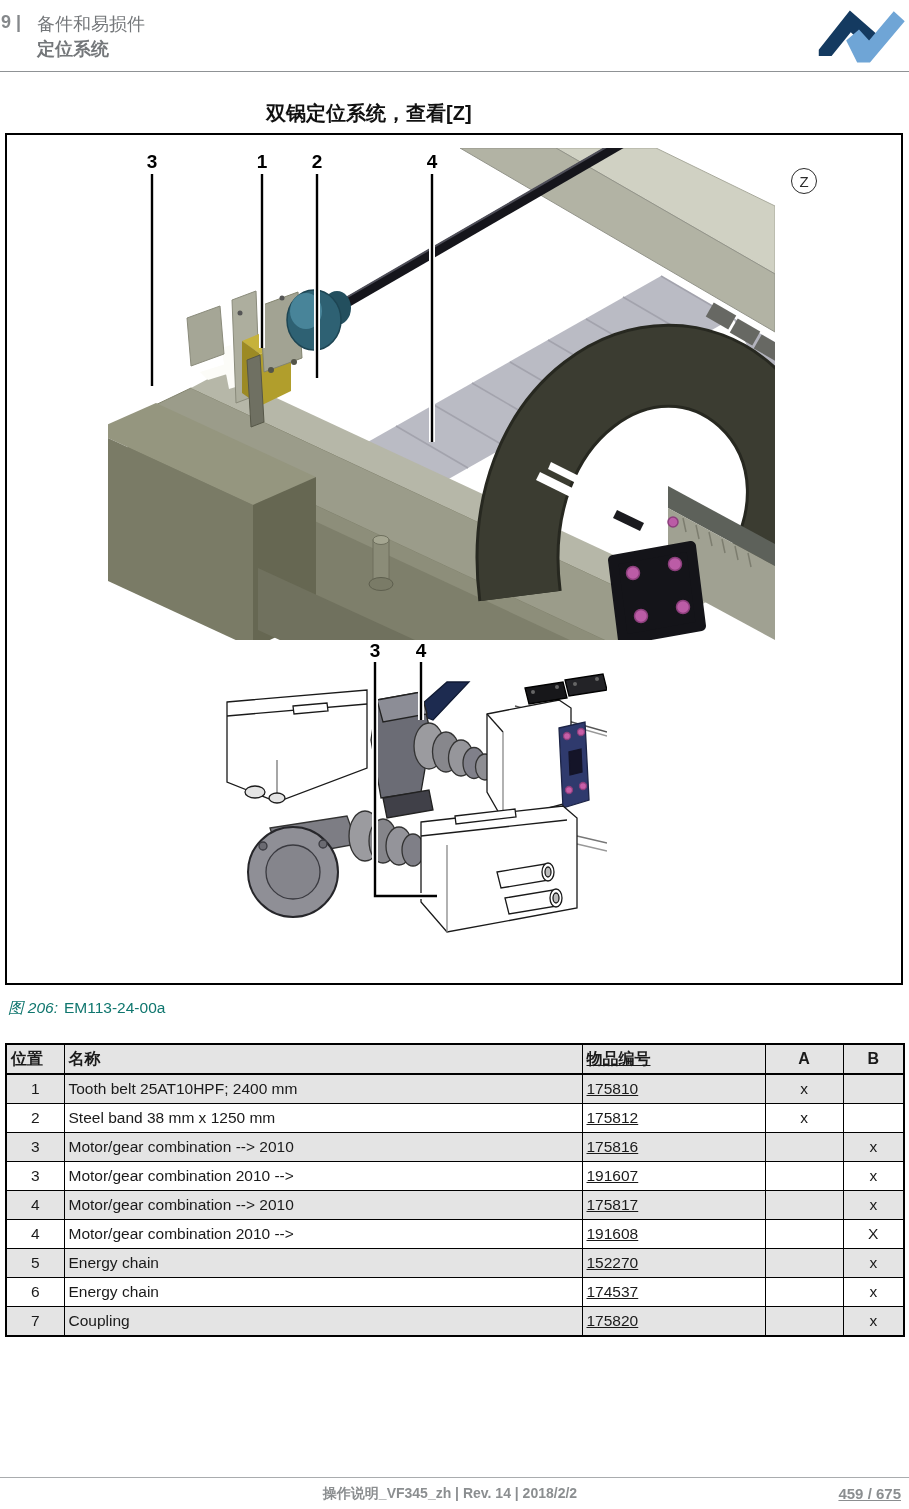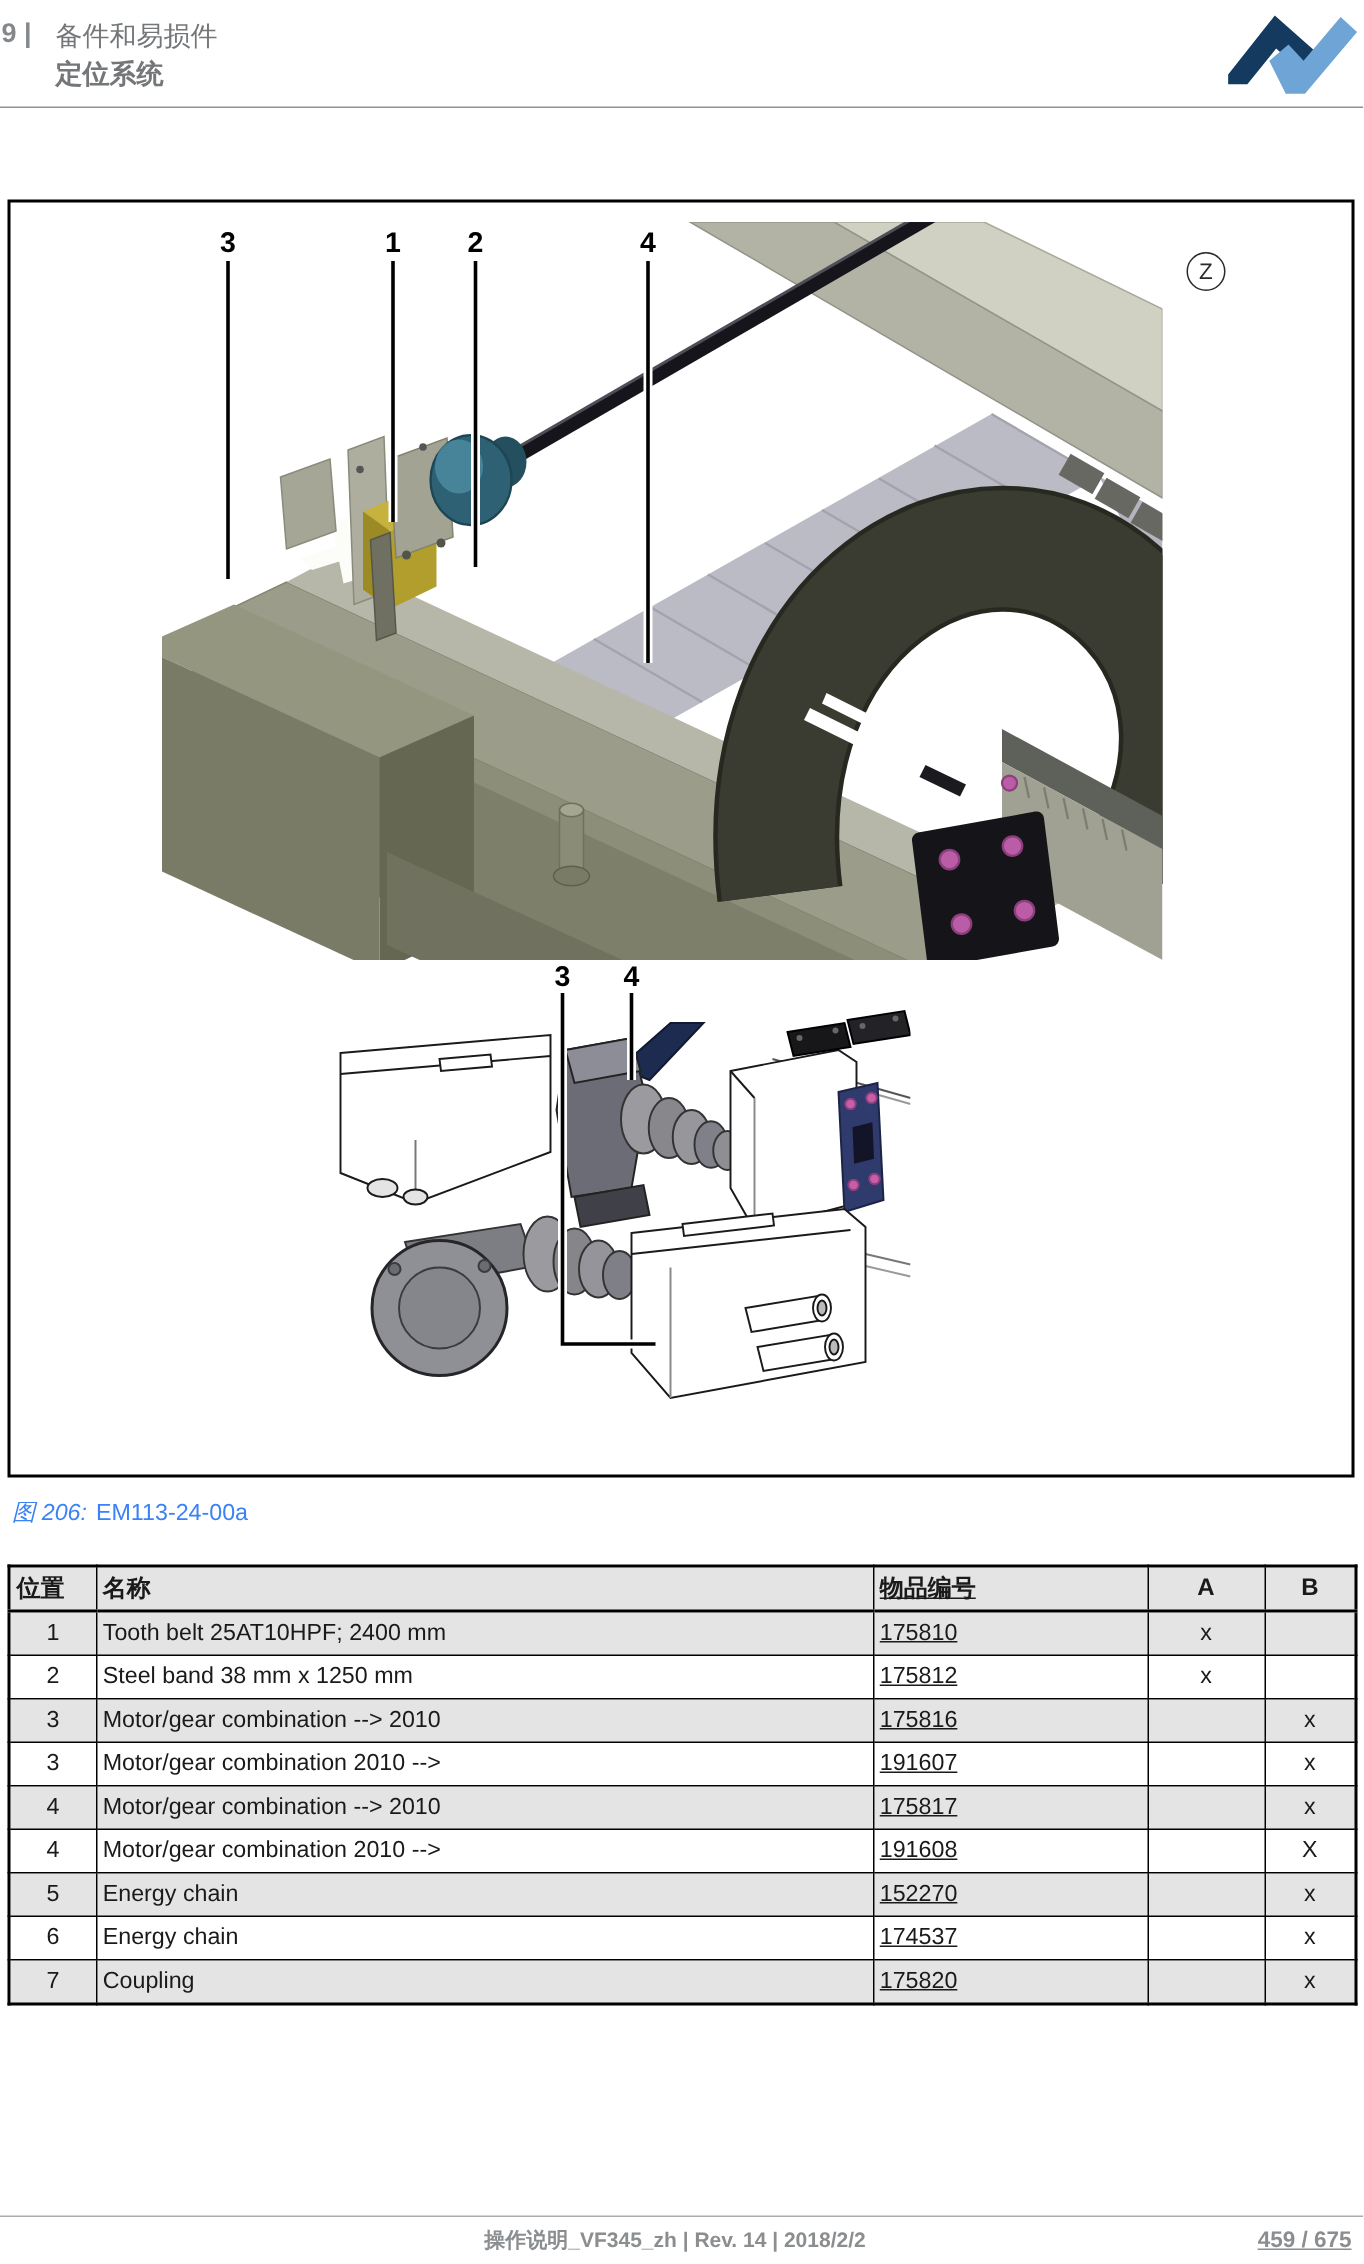--- a/index.html
+++ b/index.html
@@ -18,21 +18,21 @@
 
   
   .figure-box{position:absolute;left:5px;top:133px;width:894px;height:848px;border:2px solid #000;background:#fff;}
   .illu1{position:absolute;left:101px;top:13px;width:667px;height:492px;}
   .illu2{position:absolute;left:208px;top:505px;width:392px;height:330px;}
   .zmark{position:absolute;left:784px;top:33px;width:24px;height:24px;border:1.5px solid #2b2b2b;
          border-radius:50%;display:flex;align-items:center;justify-content:center;
          font-size:15px;color:#2b2b2b;background:#fff;}
 
   
-  .caption{position:absolute;left:8px;top:998px;font-size:15.5px;color:#3b82f6;}
+  .caption{position:absolute;left:8px;top:998px;font-size:15.5px;color:#0f766e;}
   .caption em{font-style:italic;margin-right:6px;}
 
   
   .parts-table-wrap{position:absolute;left:5px;top:1043px;}
   table.parts{border-collapse:collapse;width:898px;table-layout:fixed;font-size:15.5px;}
   table.parts{border:2px solid #000;}
   table.parts th,table.parts td{border:1px solid #000;height:28px;padding:0 4px;
       overflow:hidden;white-space:nowrap;vertical-align:middle;}
   table.parts th{background:#e4e4e4;font-weight:bold;font-size:16px;border-bottom:2px solid #000;text-align:left;}
   th.col-pos,td.col-pos{width:50px;text-align:center;}
@@ -58,20 +58,21 @@
   <div class="hdr-chapter">9 |</div>
   <div class="hdr-l1">备件和易损件</div>
   <div class="hdr-l2">定位系统</div>
   <div class="hdr-rule"></div>
 
   <svg class="logo" viewBox="0 0 100 70">
     <polygon points="6,50 40,7 74,37 61,49 41,31 20,57 6,57" fill="#143a60"></polygon>
     <polygon points="36,40 50,28 61,40 88,8 100,19 62,64 48,64" fill="#6fa5d6"></polygon>
   </svg>
 
+  <div class="doc-title">双锅定位系统，查看[Z]</div>
 
   <div class="figure-box">
 
     <div class="zmark">Z</div>
 
     <svg class="illu1" viewBox="0 0 667 492">
       <rect x="0" y="0" width="667" height="492" fill="#ffffff"></rect>
 
       <polygon points="448,0 667,126 667,58 548,0" fill="#d0d1c3" stroke="#a8a99b" stroke-width="1"></polygon>
       <polygon points="352,0 667,184 667,126 448,0" fill="#b2b3a4" stroke="#93948a" stroke-width="1"></polygon>

